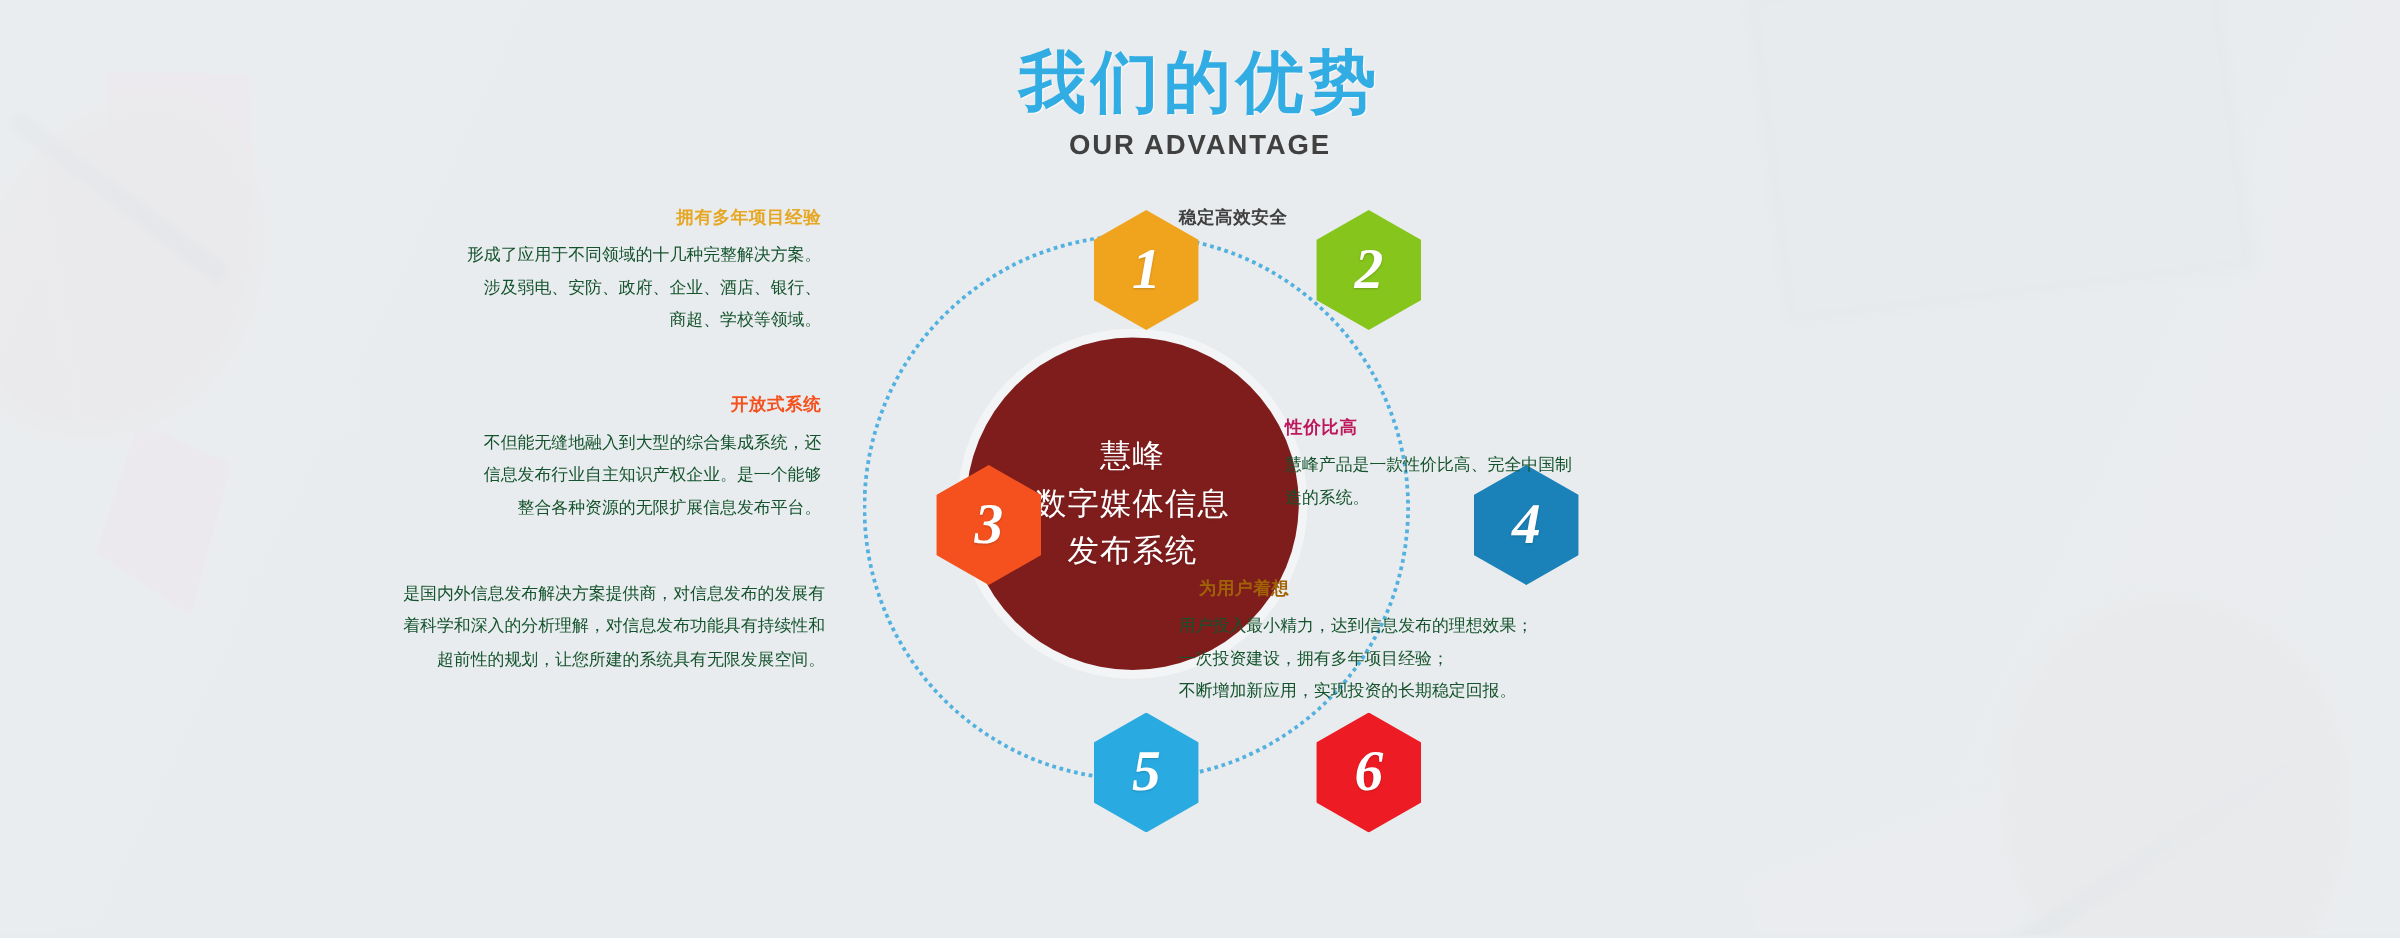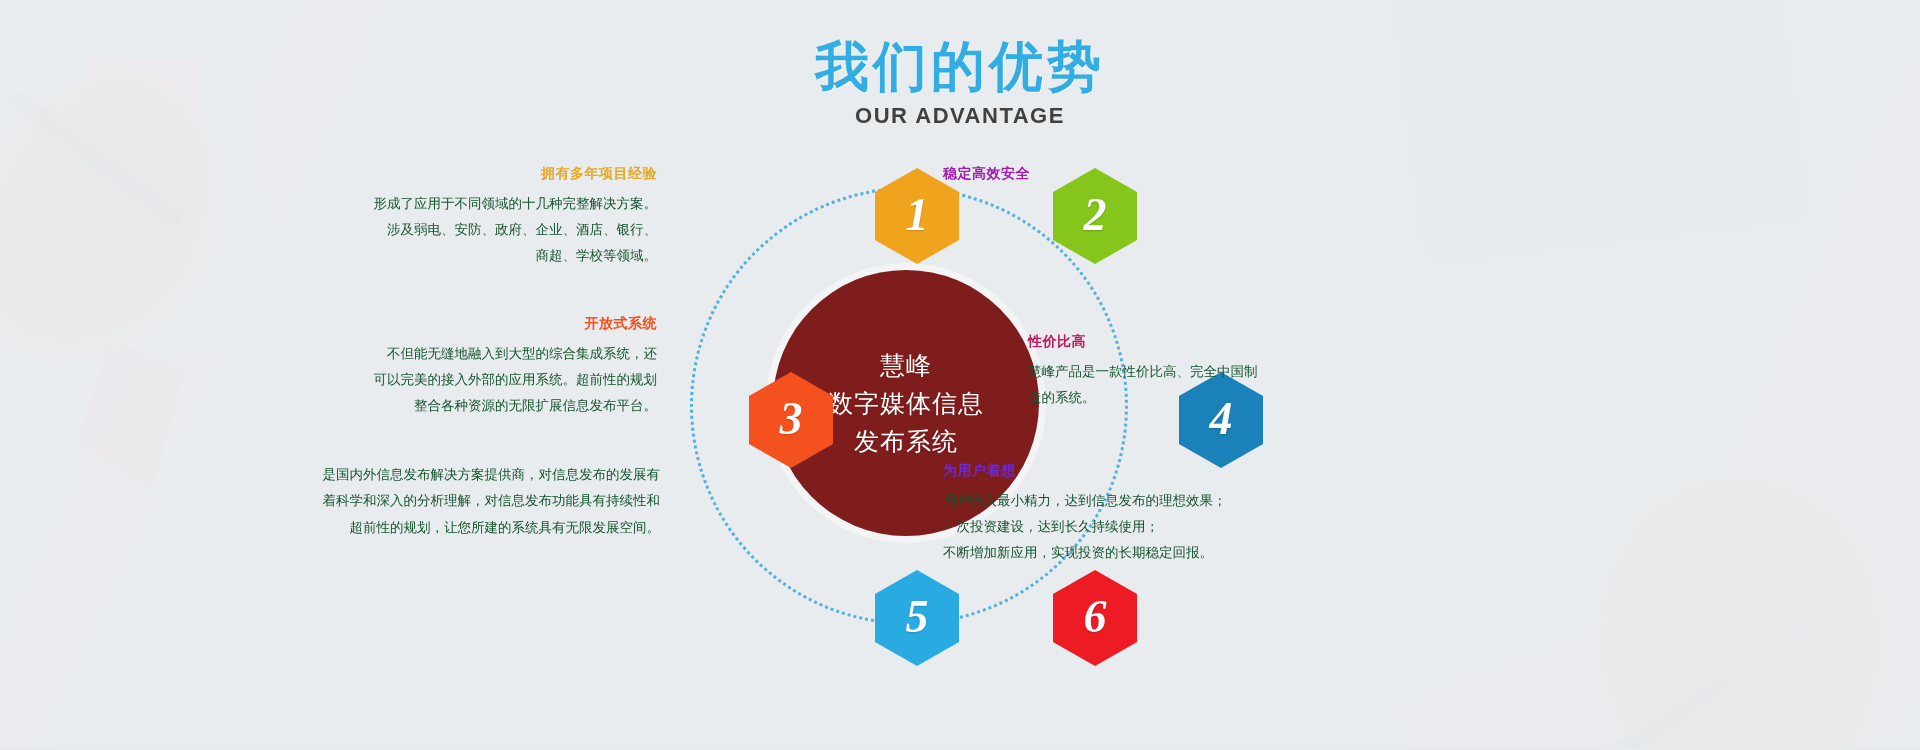--- a/index.html
+++ b/index.html
@@ -308,28 +308,28 @@
   <div class="feature f1 align-right">
     <div class="f-title" style="color: rgb(230, 167, 36);">拥有多年项目经验</div>
     <div class="f-body">
         <div>形成了应用于不同领域的十几种完整解决方案。</div>
         <div>涉及弱电、安防、政府、企业、酒店、银行、</div>
         <div>商超、学校等领域。</div>
       </div>
   </div>
 
   <div class="feature f2 align-left">
-    <div class="f-title" style="color: #a21caf;">稳定高效安全</div>
+    <div class="f-title" style="color: #404040;">稳定高效安全</div>
   </div>
 
   <div class="feature f3 align-right">
     <div class="f-title" style="color: rgb(244, 81, 30);">开放式系统</div>
     <div class="f-body">
         <div>不但能无缝地融入到大型的综合集成系统，还</div>
-        <div>可以完美的接入外部的应用系统。超前性的规划</div>
+        <div>信息发布行业自主知识产权企业。是一个能够</div>
         <div>整合各种资源的无限扩展信息发布平台。</div>
       </div>
   </div>
 
   <div class="feature f4 align-left">
     <div class="f-title" style="color: #be185d;">性价比高</div>
     <div class="f-body">
         <div>慧峰产品是一款性价比高、完全中国制</div>
         <div>造的系统。</div>
       </div>
@@ -337,21 +337,21 @@
 
   <div class="feature f5 align-right">
     <div class="f-body">
         <div>是国内外信息发布解决方案提供商，对信息发布的发展有</div>
         <div>着科学和深入的分析理解，对信息发布功能具有持续性和</div>
         <div>超前性的规划，让您所建的系统具有无限发展空间。</div>
       </div>
   </div>
 
   <div class="feature f6 align-left">
-    <div class="f-title" style="color: #6d28d9;">为用户着想</div>
+    <div class="f-title" style="color: #a16207; margin-left: 16px;">为用户着想</div>
     <div class="f-body">
         <div>用户投入最小精力，达到信息发布的理想效果；</div>
-        <div>一次投资建设，达到长久持续使用；</div>
+        <div>一次投资建设，拥有多年项目经验；</div>
         <div>不断增加新应用，实现投资的长期稳定回报。</div>
       </div>
   </div>
 
 </div>
 
 </body></html>

